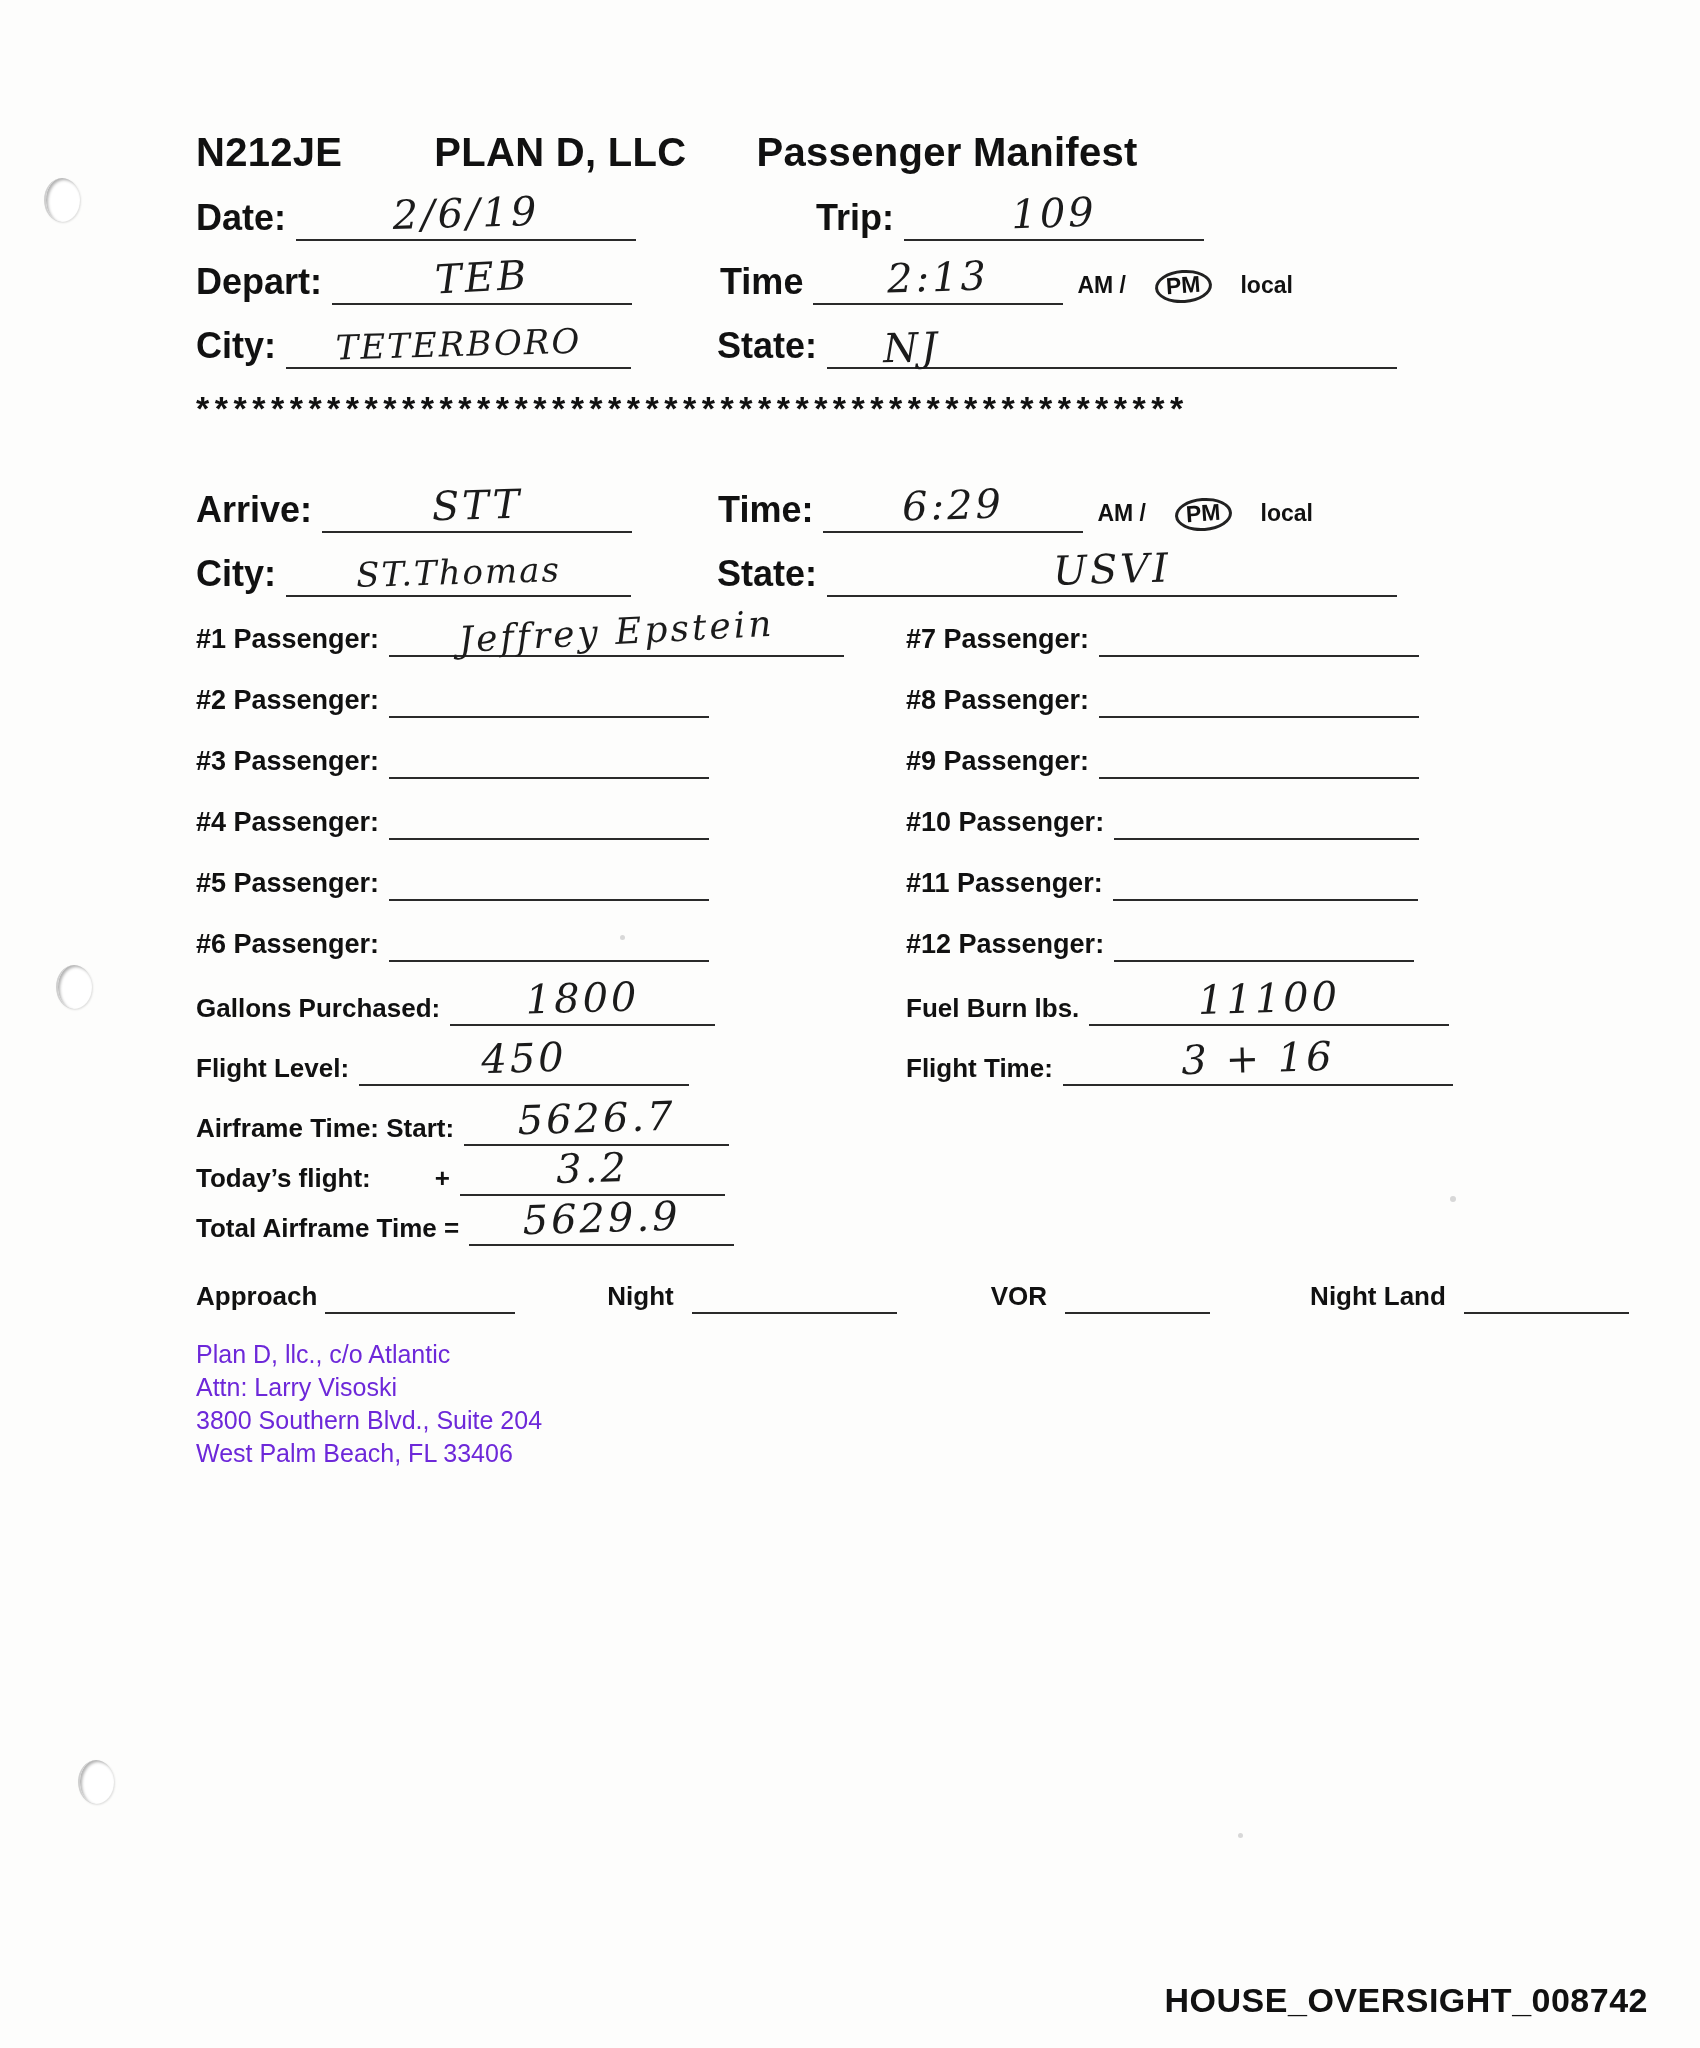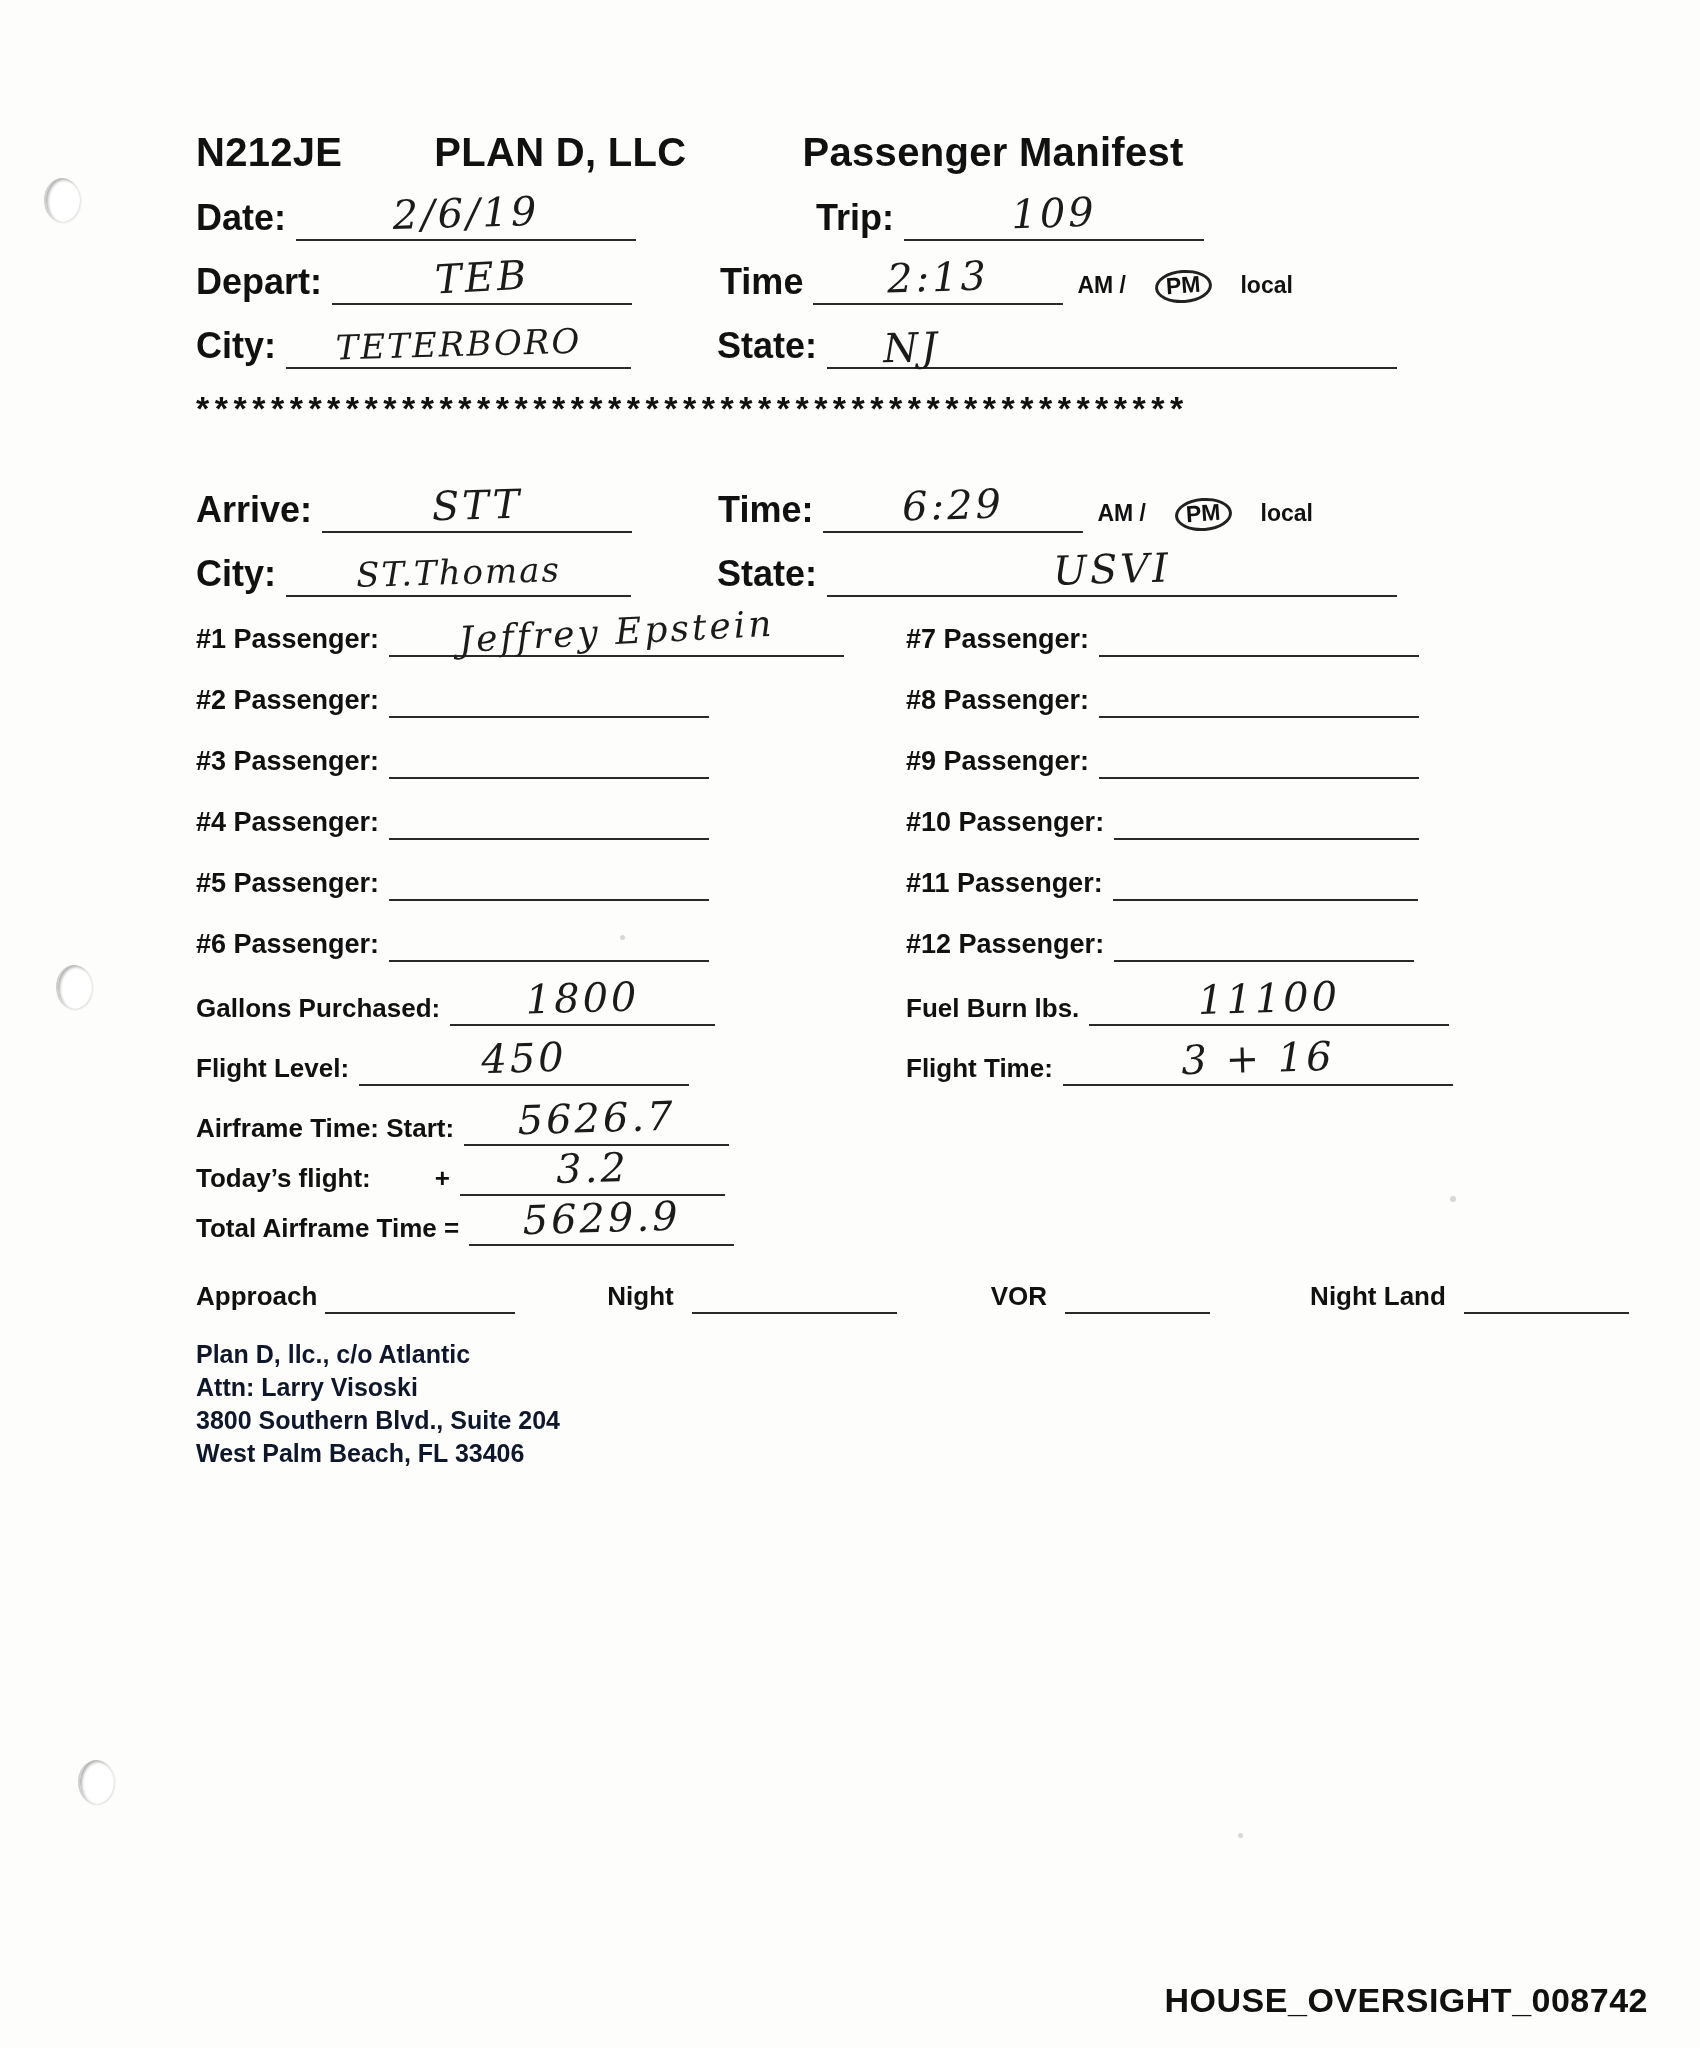--- a/index.html
+++ b/index.html
@@ -48,21 +48,21 @@
   
   .hdr {
     display: flex;
     align-items: baseline;
     font-weight: bold;
     font-size: 40px;
     letter-spacing: 0.3px;
     margin-bottom: 22px;
   }
   .hdr-company { margin-left: 92px; }
-  .hdr-title { margin-left: 116px; }
+  .hdr-title { margin-left: 70px; }
 
   
   .row {
     display: flex;
     align-items: flex-end;
     margin-bottom: 20px;
     position: relative;
   }
   .lbl {
     font-weight: bold;
@@ -167,23 +167,23 @@
     display: flex;
     align-items: flex-end;
     margin-top: 26px;
     gap: 8px;
   }
   .footrow .lbl { font-size: 26px; font-weight: bold; }
 
   .addr {
     margin-top: 24px;
     font-size: 25px;
-    font-weight: bold;
+    font-weight: normal;
     line-height: 1.32;
-    color: #0f172a;
+    color: #6d28d9;
   }
 
   .bates {
     position: absolute;
     right: 52px;
     bottom: 28px;
     font-size: 34px;
     font-weight: bold;
     letter-spacing: 0.5px;
     color: #111;

